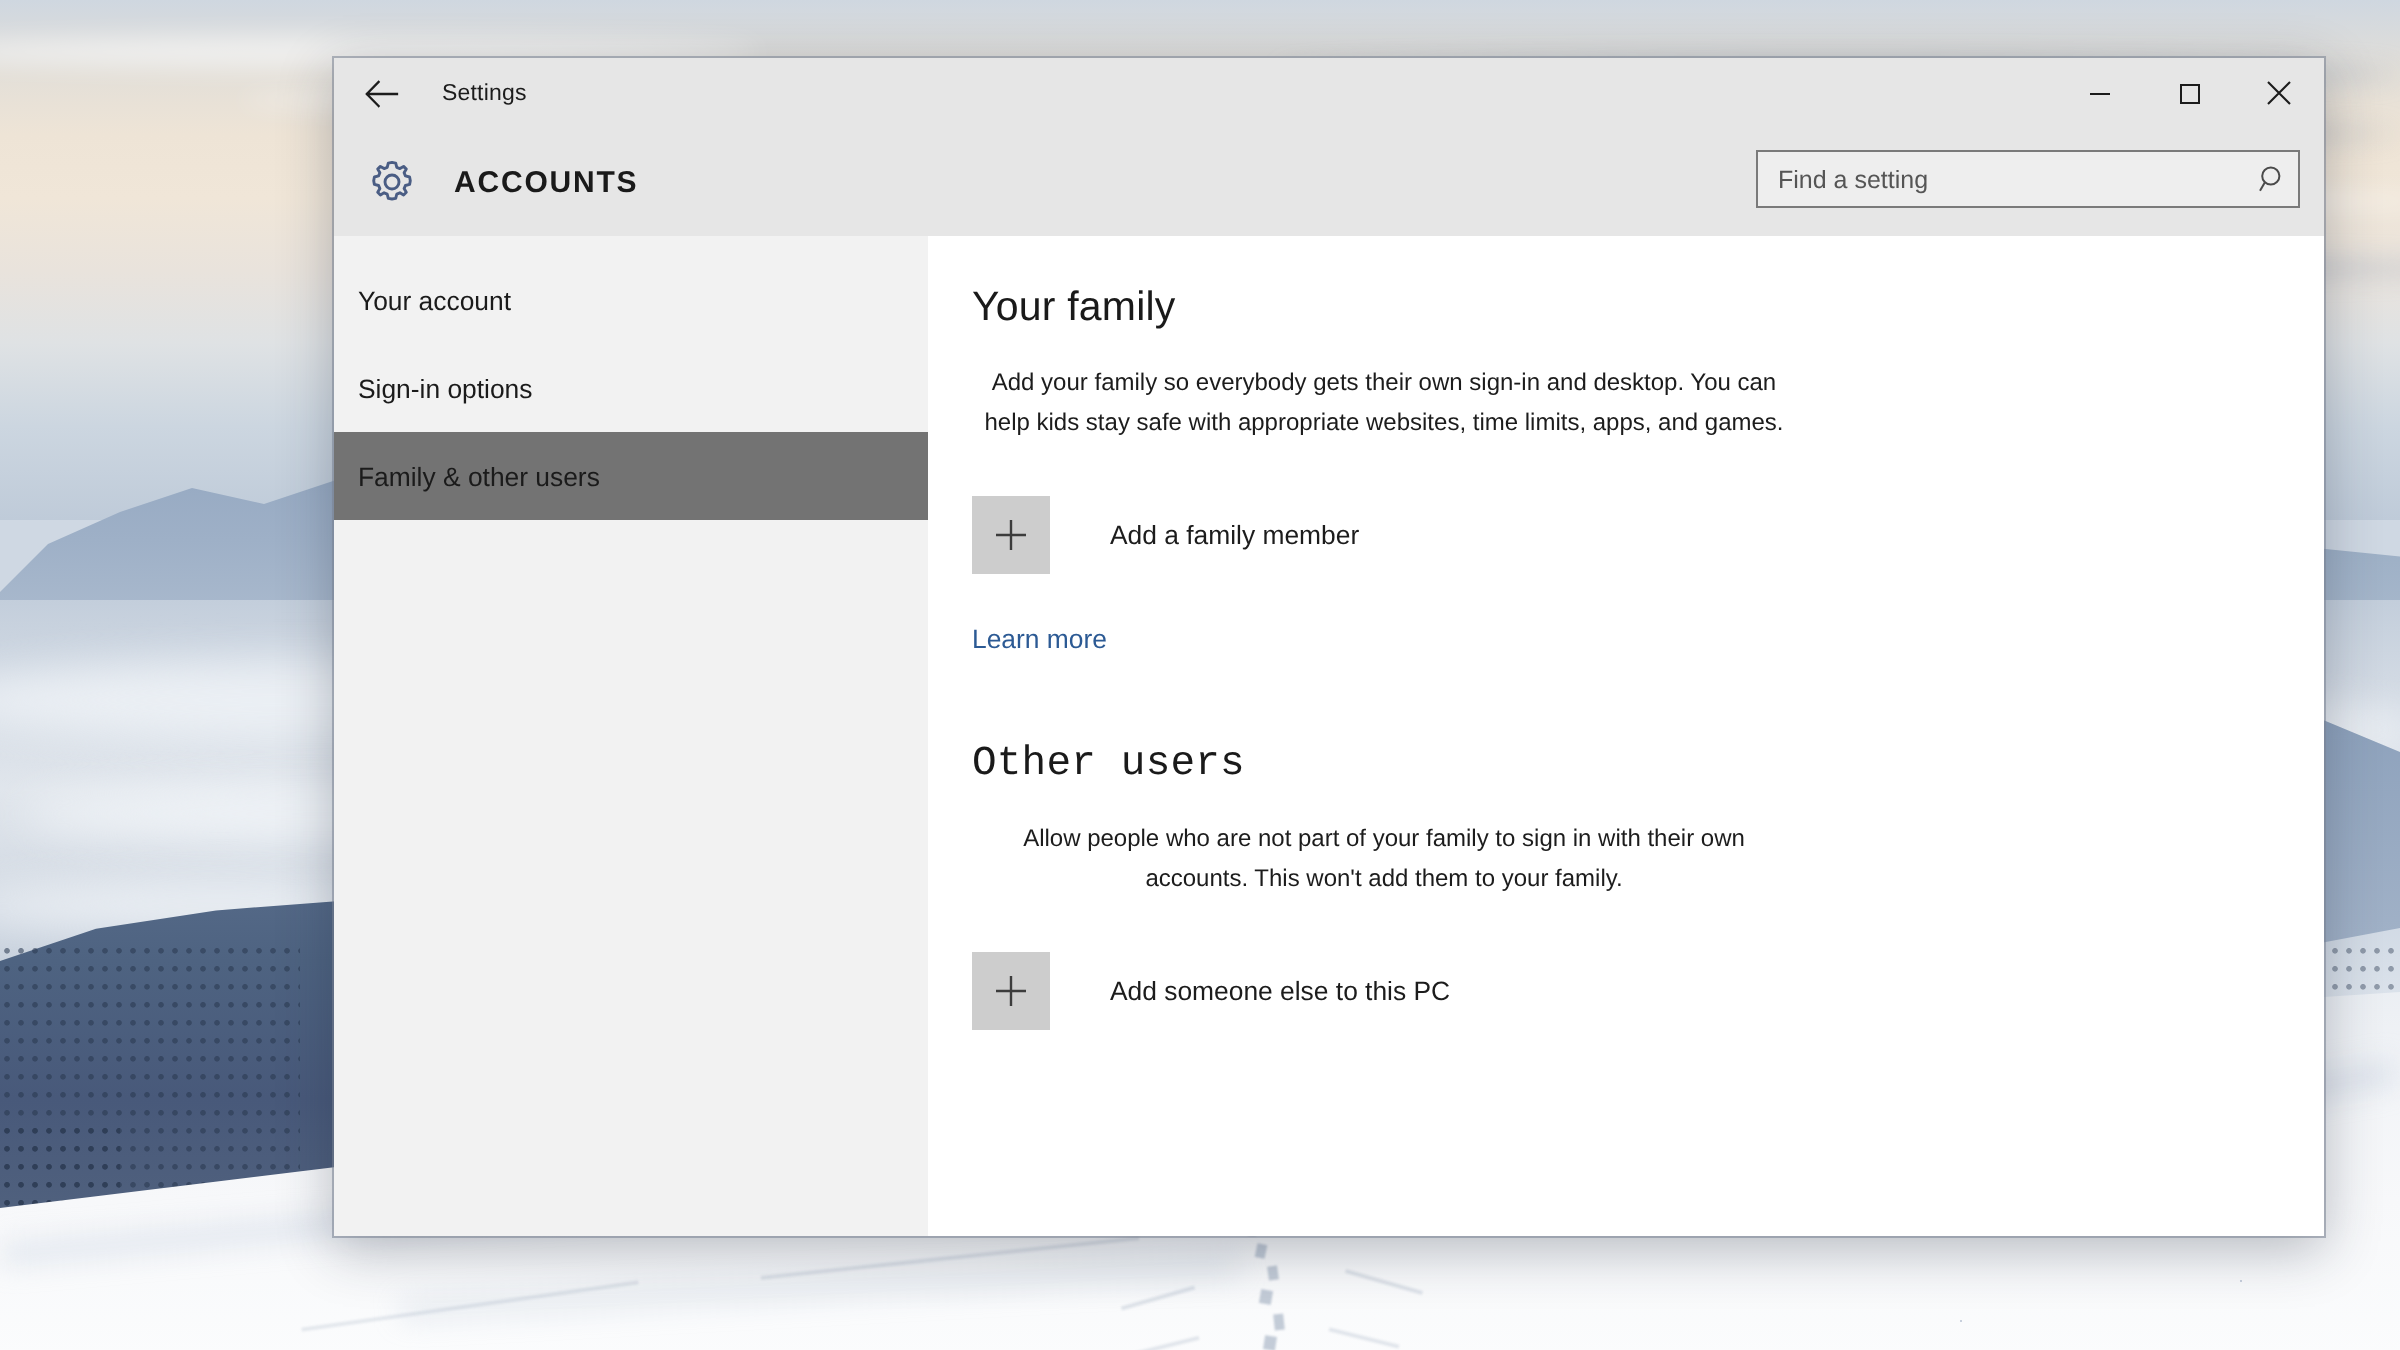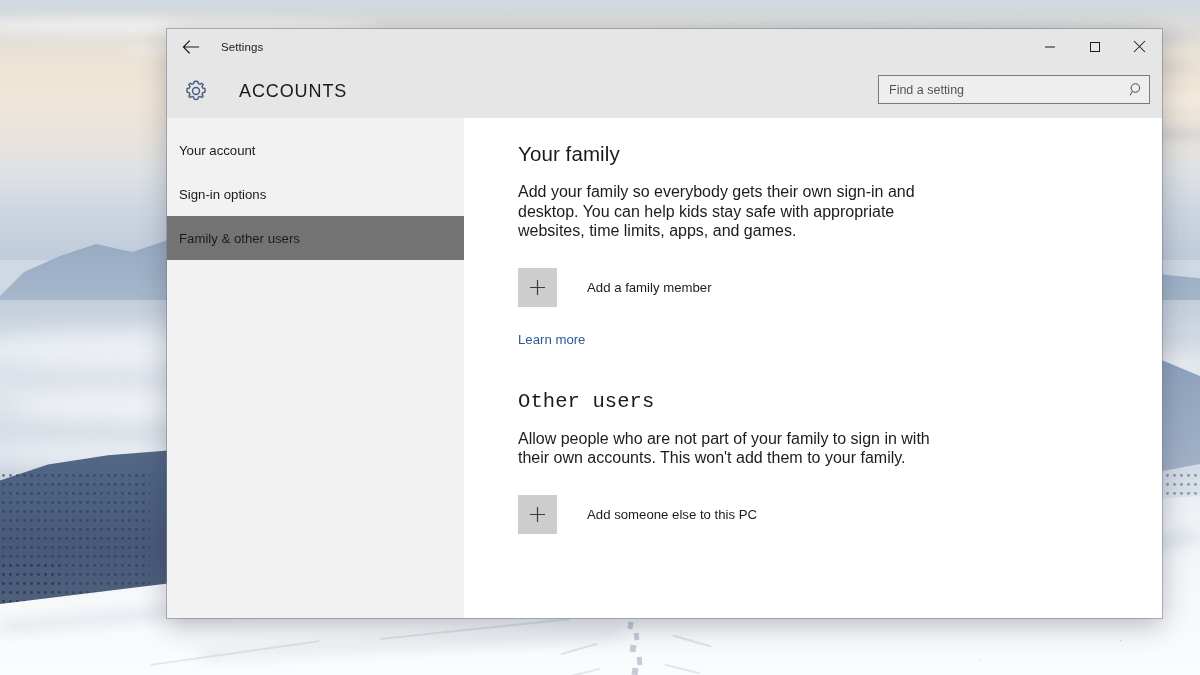--- a/index.html
+++ b/index.html
@@ -192,25 +192,25 @@
     padding-left: 12px;
     padding-right: 12px;
     position: relative;
   }
   .gear-wrap {
     width: 34px; height: 34px;
     display: flex; align-items: center; justify-content: center;
     flex: none;
   }
   .page-title {
-    font-size: 18px;
+    font-size: 15px;
     color: #1a1a1a;
     letter-spacing: 0.9px;
-    margin-left: 26px;
-    font-weight: 400;
+    margin-left: 14px;
+    font-weight: 700;
   }
   .search-box {
     position: absolute;
     right: 12px;
     top: 11px;
     width: 272px;
     height: 29px;
     background: #eeeeee;
     border: 1px solid #7a7a7a;
     display: flex;
@@ -234,21 +234,20 @@
     display: flex; align-items: center; justify-content: center;
     flex: none;
   }
 
   
   .body-row {
     flex: 1;
     display: flex;
     min-height: 0;
     background: #ffffff;
-    gap: 32px;
   }
   .sidebar {
     width: 297px;
     flex: none;
     background: #f2f2f2;
     padding-top: 10px;
     box-sizing: border-box;
   }
   .nav-item {
     height: 44px;
@@ -272,25 +271,26 @@
   }
   .section-heading {
     font-size: 20.5px;
     font-weight: 400;
     color: #1a1a1a;
     margin: 0 0 16px 0;
     letter-spacing: 0.1px;
   }
   .section-heading.second { margin-top: 42px; font-family: Liberation Mono, monospace; }
   .body-text {
-    font-size: 16px;
+    font-size: 12px;
     line-height: 19.5px;
     color: #1c1c1c;
     margin: 0;
     max-width: 412px;
+    text-align: center;
   }
   .add-row {
     display: flex;
     align-items: center;
     margin-top: 27px;
   }
   .plus-square {
     width: 39px; height: 39px;
     background: #cdcdcd;
     display: flex; align-items: center; justify-content: center;

